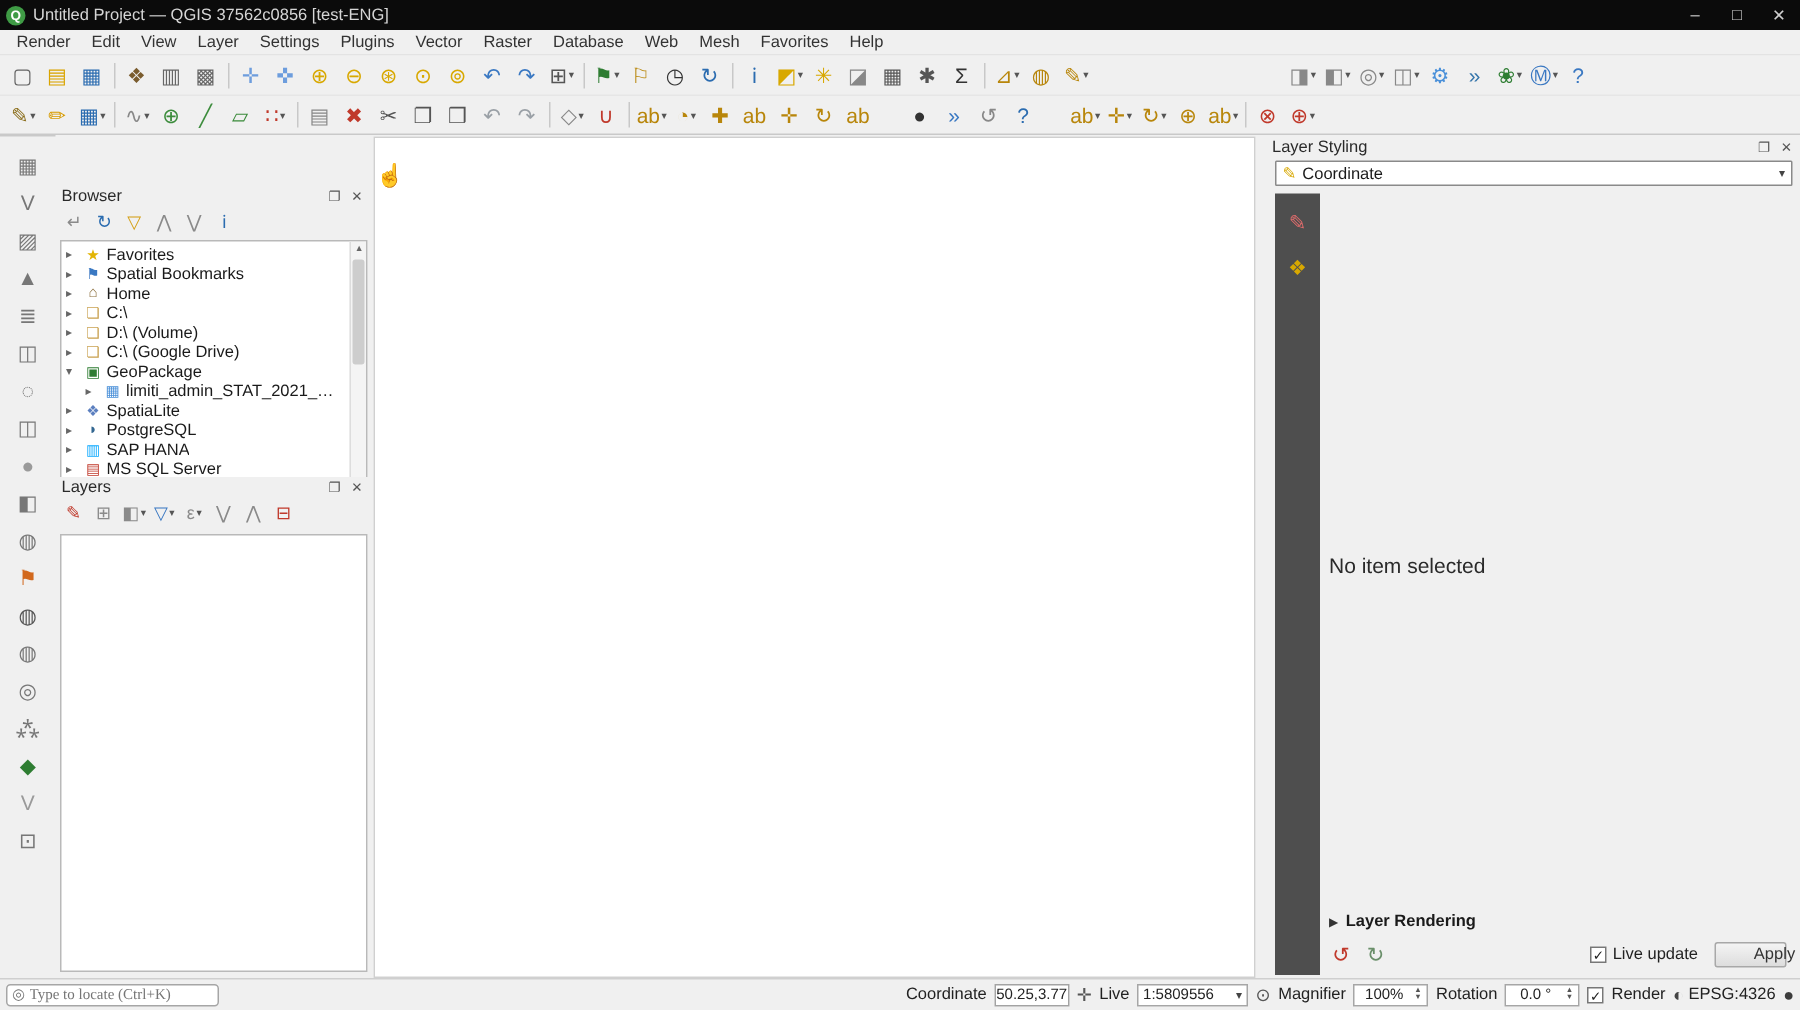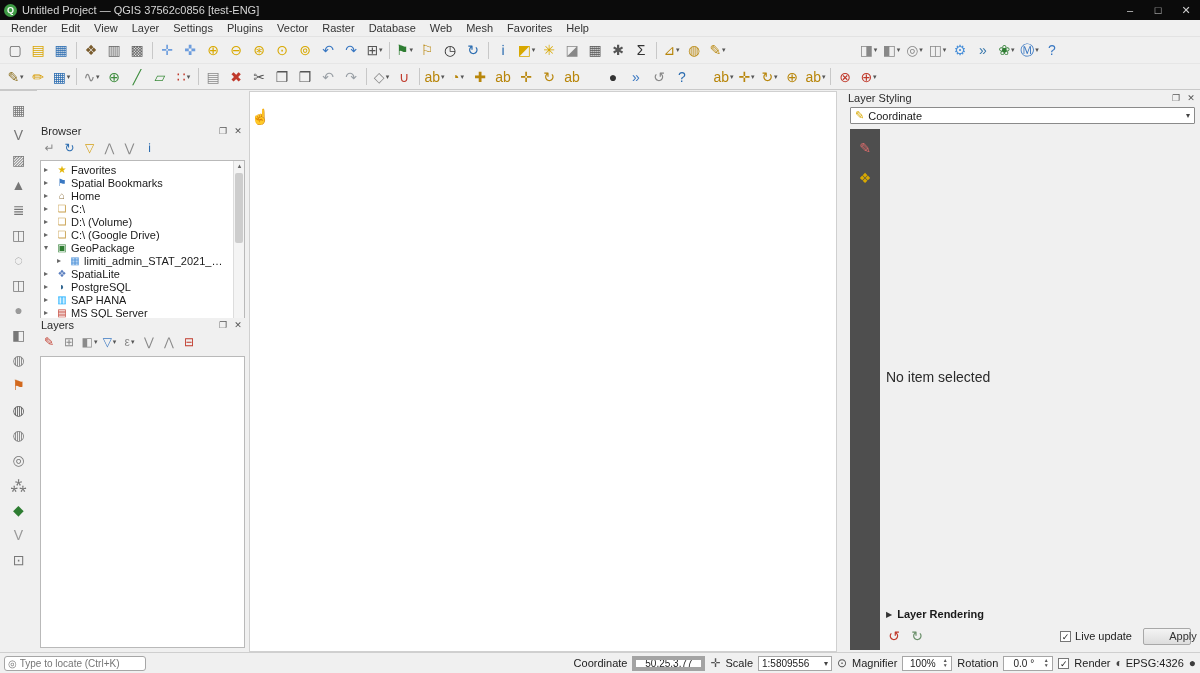--- a/index.html
+++ b/index.html
@@ -80,24 +80,24 @@
   .styling-footer { position:absolute; left:4px; right:4px; bottom:5px; height:18px; display:flex; align-items:center; gap:3px; }
   .styling-footer .tbi { width:20px; height:18px; }
   .cb-wrap { margin-left:auto; display:flex; align-items:center; gap:4px; }
   .cb { width:11px; height:11px; background:#fff; border:1px solid #777; font-size:9px; line-height:10px; text-align:center; color:#222; }
   .apply-btn { width:48px; height:17px; margin-left:8px; border:1px solid #a8a8a8; border-radius:2px; background:linear-gradient(#f4f4f4,#dddddd); font-size:11px; color:#333; display:flex; align-items:center; justify-content:center;padding-left:32px; }
 
   
   .statusbar { position:absolute; left:0; bottom:0; width:1200px; height:21px; background:#f0f0f0; border-top:1px solid #cfcfcf; display:flex; align-items:center; padding:0 4px; gap:5px; font-size:11px; color:#222; }
   .locator { width:142px; height:15px; background:#fff; border:1px solid #a6a6a6; border-radius:3px; display:flex; align-items:center; padding:0 3px; gap:3px; }
   .locator .licon { font-size:10px; color:#777; }
-  .locator input { border:none; outline:none; width:115px; font-size:10px; font-family:Liberation Sans, sans-serif; color:#333; background:transparent; }
+  .locator input { border:none; outline:none; width:115px; font-size:10px; font-family:Liberation Serif, serif; color:#333; background:transparent; }
   .sb-label { color:#222; }
   .sb-box { height:15px; background:#fff; border:1px solid #a6a6a6; display:flex; align-items:center; justify-content:center; padding:0 3px; font-size:10px; color:#222; }
-  .sb-input { width:73px; text-align:center; border:4px solid #a3a3a3; height:15px; font-size:10px; font-family:"Liberation Sans",sans-serif; color:#222; }
+  .sb-input { width:50px; text-align:center; border:1px solid #a3a3a3; height:15px; font-size:10px; font-family:"Liberation Sans",sans-serif; color:#222; }
   .sb-combo { width:74px; justify-content:space-between; }
   .sb-combo .carr { font-size:8px; color:#444; }
   .spin { position:relative; padding-right:12px; width:50px; }
   .spin .arrows { position:absolute; right:1px; top:0; bottom:0; width:10px; display:flex; flex-direction:column; justify-content:center; font-size:5px; color:#555; line-height:5px; text-align:center; }
   .sb-icon { font-size:12px; color:#555; }
   .crs { display:flex; align-items:center; gap:3px; }
   .spacer { flex:1; }
 </style>
 </head>
 <body>
@@ -861,21 +861,21 @@
 
 <div class="statusbar">
   <span class="locator">
     <span class="licon">◎</span>
     <input placeholder="Type to locate (Ctrl+K)" style="">
   </span>
   <span class="spacer"></span>
   <span class="sb-label">Coordinate</span>
   <input class="sb-input" value="50.25,3.77" style="">
   <span class="sb-icon">✛</span>
-  <span class="sb-label">Scale</span>
+  <span class="sb-label">Live</span>
   <span class="sb-box sb-combo">
     <span>1:5809556</span>
     <span class="carr">▾</span>
   </span>
   <span class="sb-icon">⊙</span>
   <span class="sb-label">Magnifier</span>
   <span class="sb-box spin">
     <span>100%</span>
     <span class="arrows">▲<br>▼</span>
   </span>

